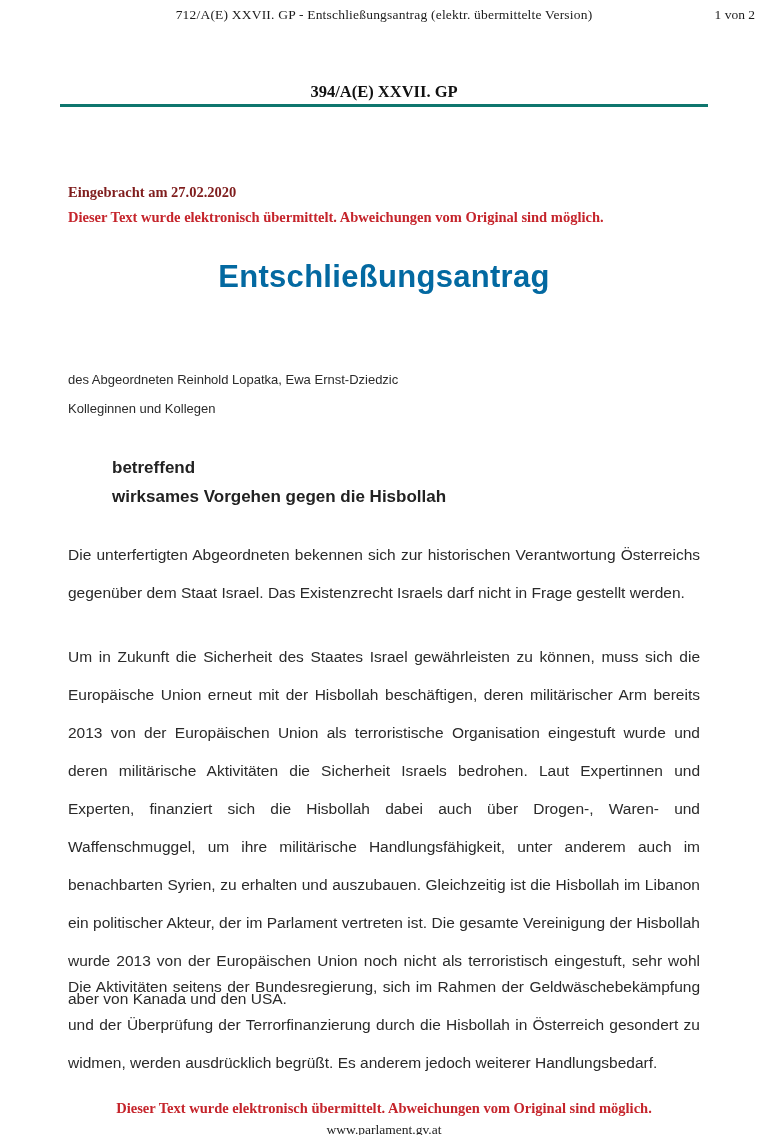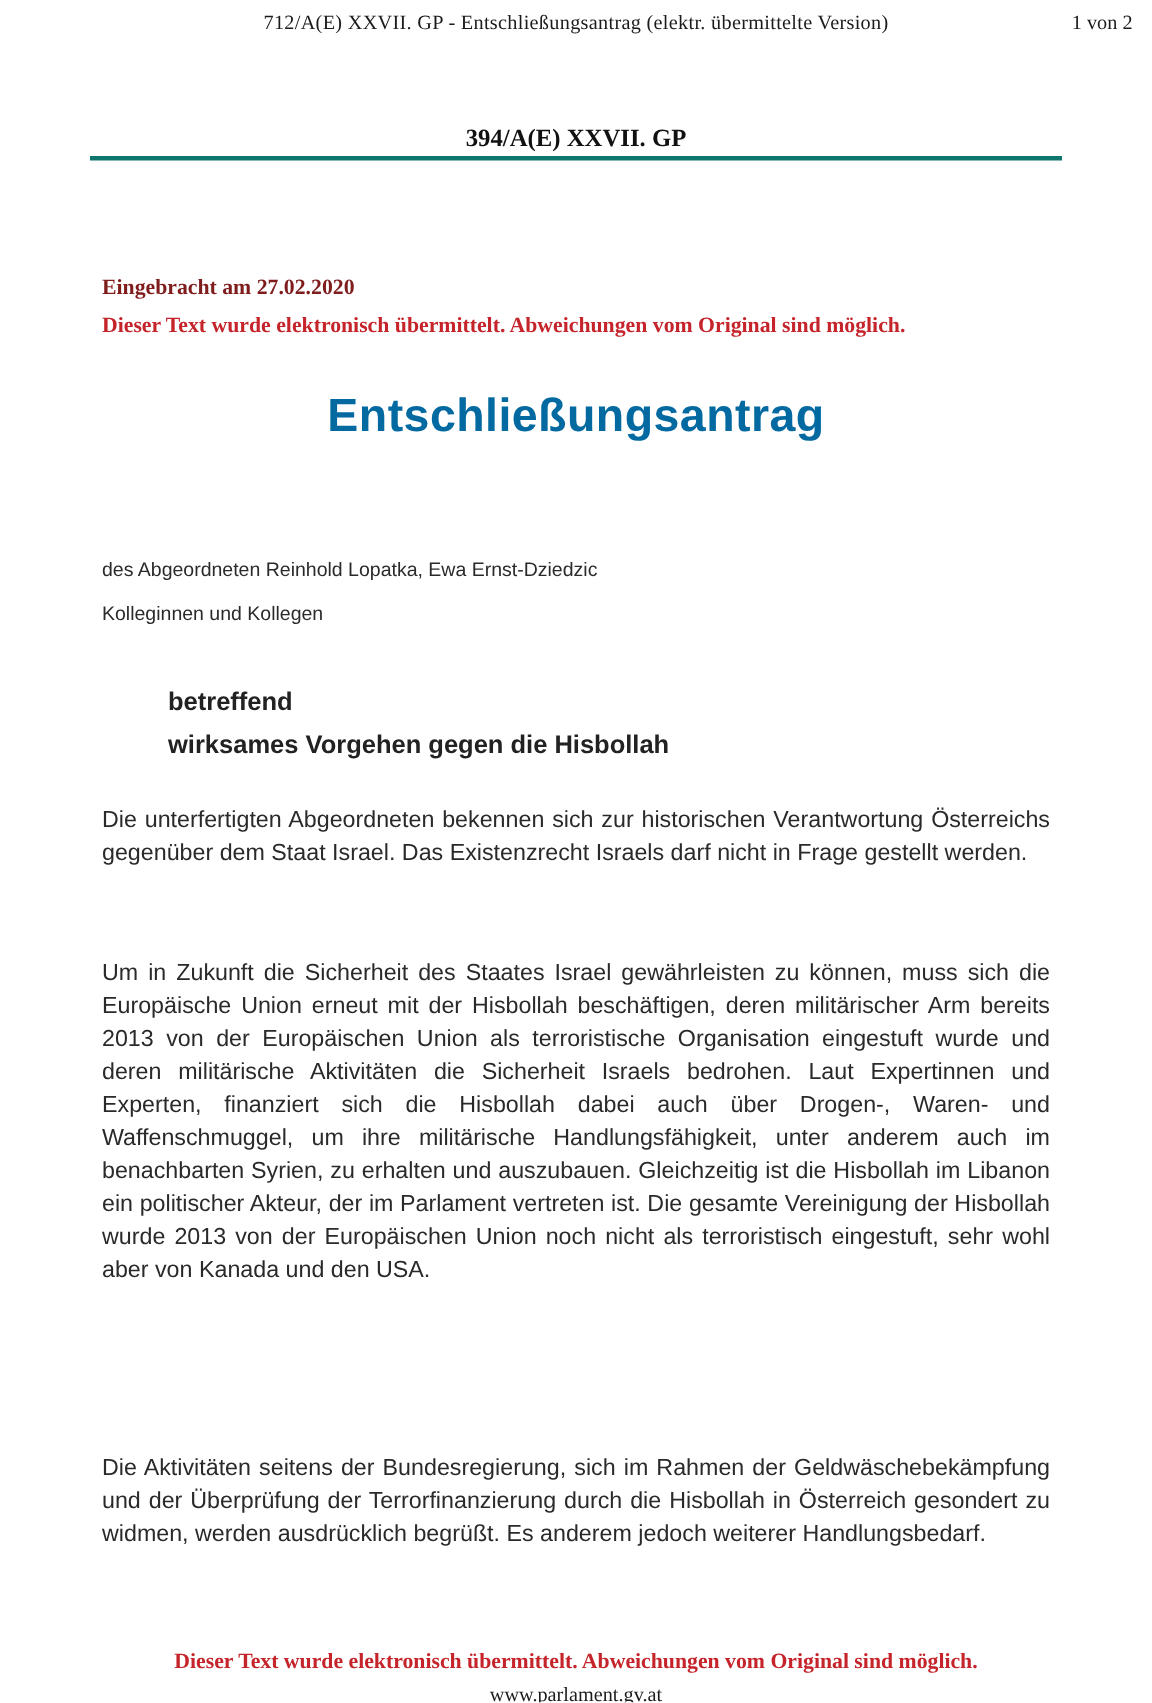--- a/index.html
+++ b/index.html
@@ -110,21 +110,21 @@
     color: #222;
     margin-left: 44px;
   }
 
   .body-para {
     position: absolute;
     left: 68px;
     width: 632px;
     margin: 0;
     font-size: 15.5px;
-    line-height: 22px;
+    line-height: 38px;
     text-align: justify;
     text-align-last: left;
     color: #2a2a2a;
   }
   .p1 { top: 536px; }
   .p2 { top: 638px; }
   .p3 { top: 968px; }
 
   .footer-notice {
     position: absolute;

